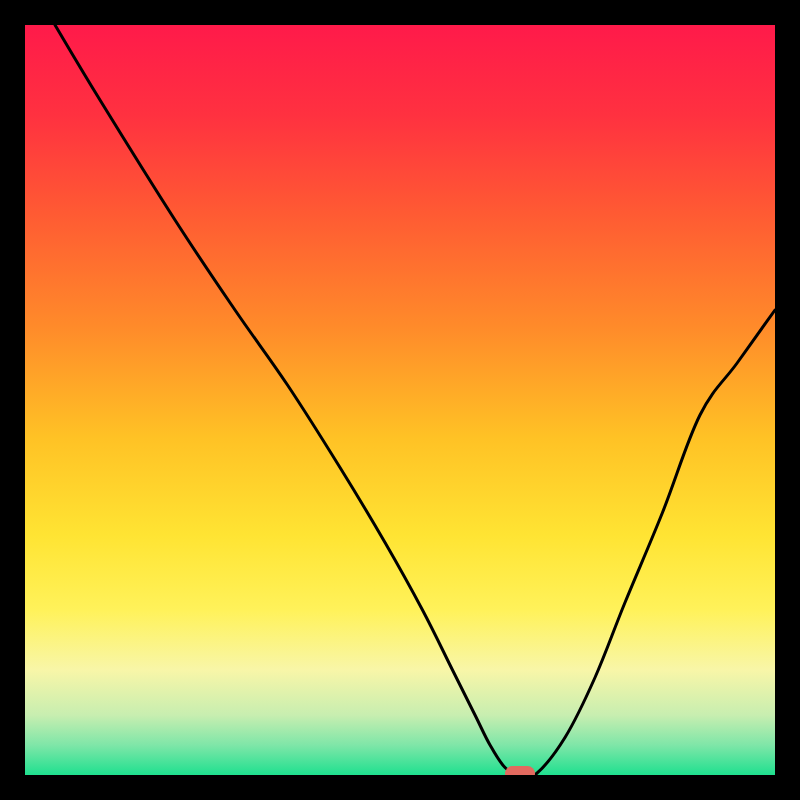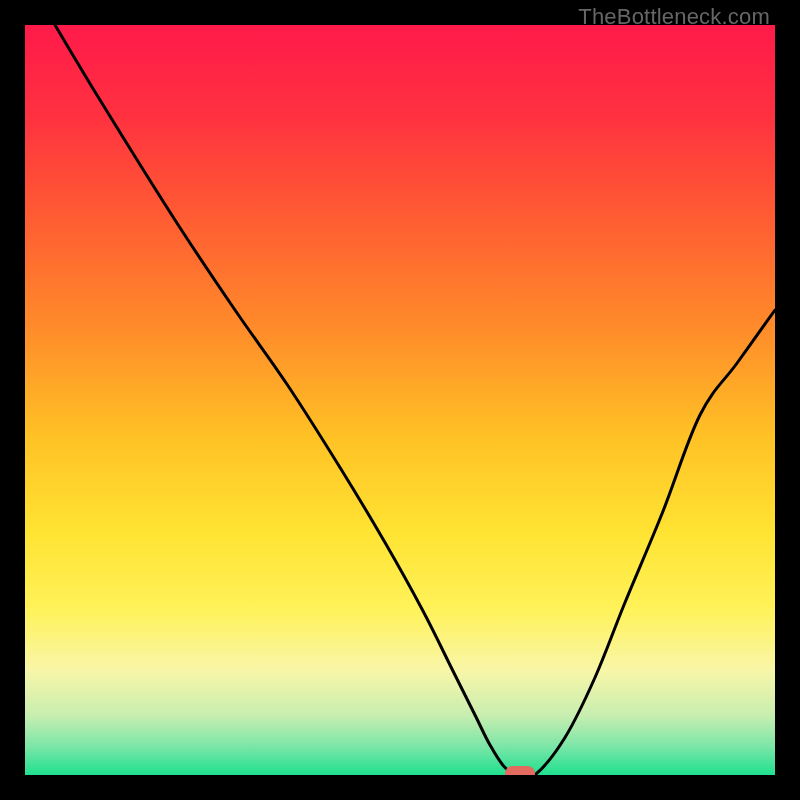--- a/index.html
+++ b/index.html
@@ -45,21 +45,20 @@
     position: absolute;
     background: #e26a5f;
     border-radius: 8px;
   }
 </style>
 </head>
 <body>
 
 <div class="frame">
 
-  <div class="attribution">TheBottleneck.com</div>
 
   <div class="plot">
     <svg class="gradient" viewBox="0 0 750 750" preserveAspectRatio="none">
       <defs>
         <linearGradient id="bg" x1="0" y1="0" x2="0" y2="1">
             <stop offset="0%" stop-color="#ff1a4a"></stop>
             <stop offset="12%" stop-color="#ff3140"></stop>
             <stop offset="25%" stop-color="#ff5a33"></stop>
             <stop offset="40%" stop-color="#ff8a2a"></stop>
             <stop offset="55.00000000000001%" stop-color="#ffc225"></stop>

